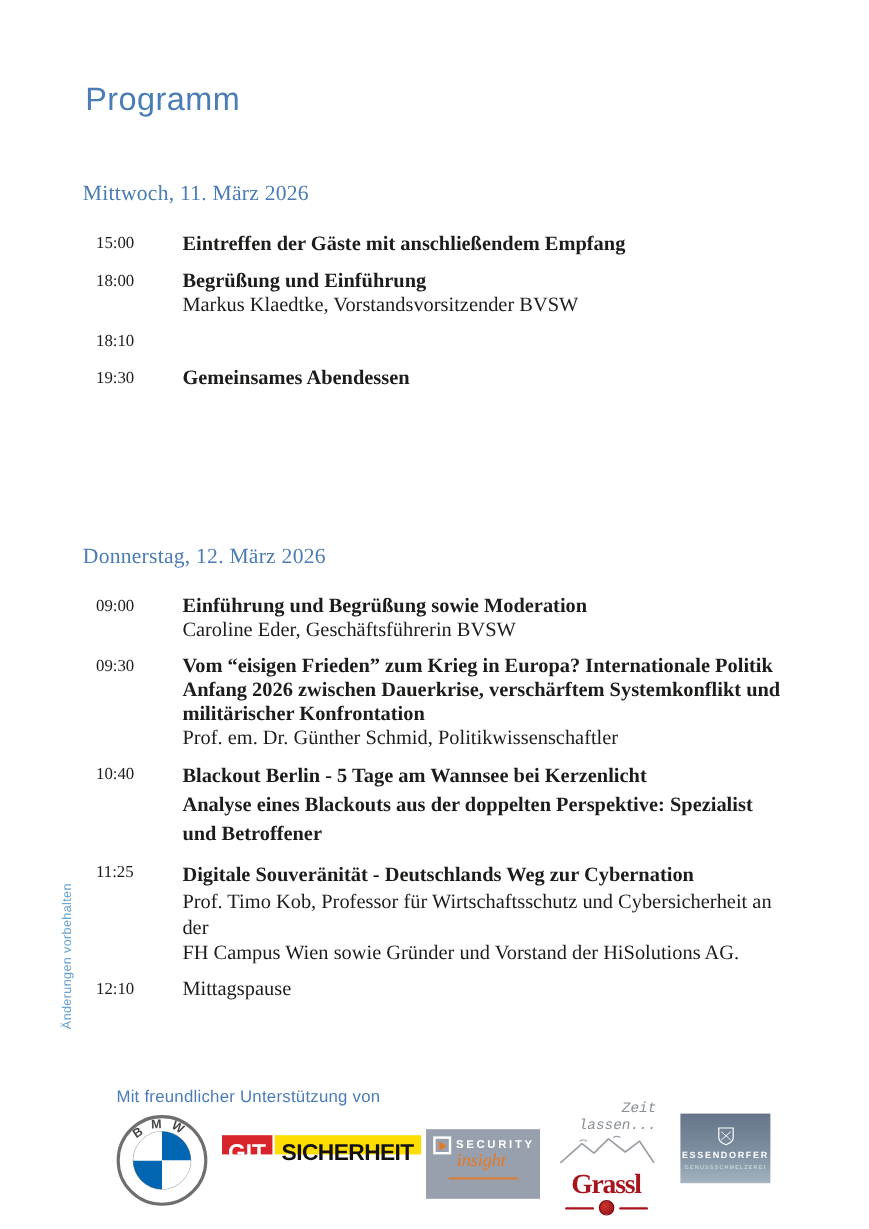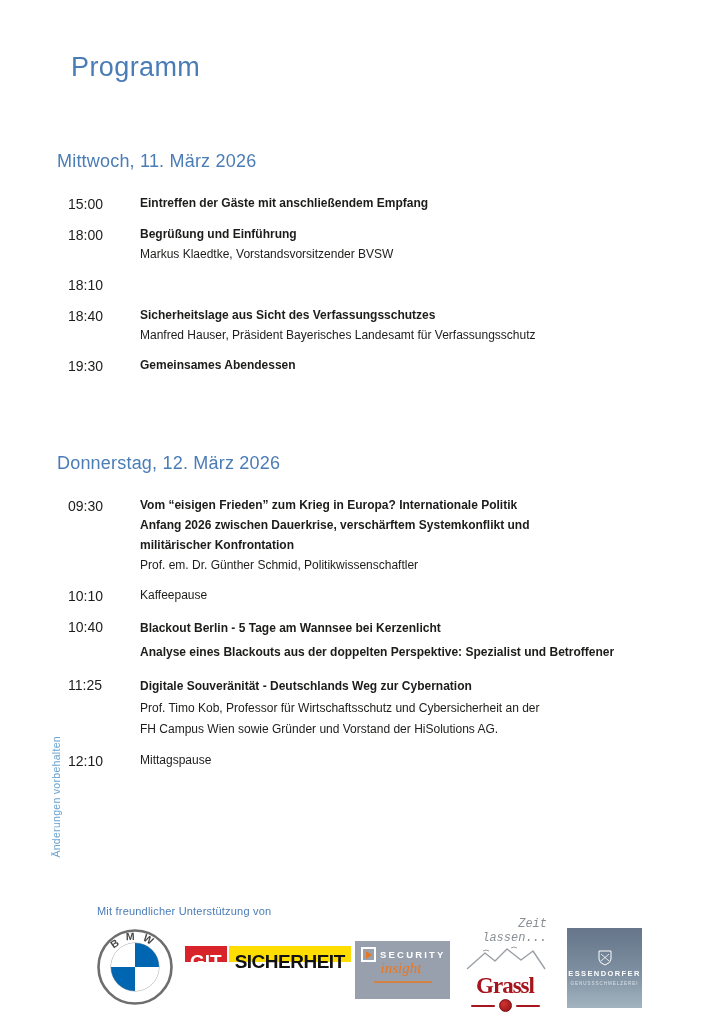--- a/index.html
+++ b/index.html
@@ -16,51 +16,51 @@
   *{box-sizing:border-box;margin:0;padding:0;}
   html,body{width:724px;height:1024px;}
   body{
     position:relative;
     background:#ffffff;
     font-family:"Liberation Sans", sans-serif;
     color:var(--ink);
     overflow:hidden;
   }
   .page-title{
-    position:absolute;left:71px;top:52px;
+    position:absolute;left:71px;top:68px;
     font-size:27px;font-weight:500;color:var(--blue);
     letter-spacing:0.4px;
   }
   .side-note{
     position:absolute;left:50px;top:736px;
     writing-mode:vertical-rl;transform:rotate(180deg);
     font-size:10.5px;color:var(--lightblue);letter-spacing:0.3px;
   }
   main{position:absolute;inset:0;}
-  .day{position:absolute;left:57px;width:585px;}
+  .day{position:absolute;left:69px;width:585px;font-family:Liberation Serif, serif;}
   #day-0{top:151px;}
   #day-1{top:453px;}
   .day-heading{
     font-size:18px;font-weight:500;color:var(--blue);
     letter-spacing:0.2px;margin:0 0 21px 0;
   }
   .items{margin-left:11px;}
   .row{display:flex;margin-bottom:10px;}
   .time{width:72px;flex:0 0 72px;font-size:14px;line-height:20px;padding-top:1px;}
-  .entry{width:530px;font-size:12px;line-height:20px;}
+  .entry{width:530px;font-size:17px;line-height:20px;}
   .entry .title{font-weight:700;white-space:pre-line;}
   .entry .speaker{font-weight:400;white-space:pre-line;}
   .row.plain .title{font-weight:400;}
   .row.loose .title{line-height:24px;}
   .row.loose .speaker{line-height:21px;}
 
   
   .sponsor-heading{
     position:absolute;left:97px;top:905px;
-    font-size:11px;color:var(--blue);letter-spacing:0.2px;
+    font-size:14px;color:var(--blue);letter-spacing:0.2px;
   }
   .logo-bmw{position:absolute;left:96px;top:928px;width:78px;height:78px;}
   .logo-git{
     position:absolute;left:185px;top:946px;height:16px;
     display:flex;align-items:stretch;gap:2px;
   }
   .git-red{
     background:var(--git-red);color:#ffffff;
     font-weight:800;font-size:19px;line-height:32px;
     padding:0 5px;letter-spacing:0;
@@ -102,21 +102,21 @@
     font-size:23px;color:var(--grassl-red);letter-spacing:-1px;line-height:22px;
   }
   .g-flourish{display:flex;align-items:center;justify-content:center;gap:4px;margin-top:2px;}
   .g-rule{height:2px;width:24px;background:var(--grassl-red);border-radius:2px;}
   .g-seal{
     width:13px;height:13px;border-radius:50%;
     background:radial-gradient(circle at 35% 35%, #d0352e, #8f0f16);
     border:1px solid #7c0d13;
   }
   .logo-ess{
-    position:absolute;left:567px;top:928px;width:75px;height:80px;
+    position:absolute;left:567px;top:928px;width:75px;height:58px;
     background:linear-gradient(180deg,var(--ess-top) 0%, #7d8fa0 55%, #a3b3c0 100%);
     display:flex;flex-direction:column;align-items:center;justify-content:center;
     gap:3px;padding:4px;
   }
   .e-word{color:#ffffff;font-size:7.5px;font-weight:700;letter-spacing:1.4px;white-space:nowrap;}
   .e-sub{color:#dbe2e8;font-size:4.5px;letter-spacing:1px;white-space:nowrap;}
 </style>
 </head>
 <body>
 
@@ -138,50 +138,44 @@
           <div class="time">18:00</div>
           <div class="entry">
             <div class="title">Begrüßung und Einführung</div>
             <div class="speaker">Markus Klaedtke, Vorstandsvorsitzender BVSW</div>
           </div>
         </div>
         <div class="row">
           <div class="time">18:10</div>
         </div>
         <div class="row">
-          <div class="time">18:40</div>
-          <div class="entry">
-            <div class="title">Sicherheitslage aus Sicht des Verfassungsschutzes</div>
-            <div class="speaker">Manfred Hauser, Präsident Bayerisches Landesamt für Verfassungsschutz</div>
-          </div>
-        </div>
-        <div class="row">
           <div class="time">19:30</div>
           <div class="entry">
             <div class="title">Gemeinsames Abendessen</div>
           </div>
         </div>
       </div>
     </section>
     <section class="day" id="day-1">
       <h2 class="day-heading">Donnerstag, 12. März 2026</h2>
       <div class="items">
         <div class="row">
+          <div class="time">09:00</div>
+          <div class="entry">
+            <div class="title">Einführung und Begrüßung sowie Moderation</div>
+            <div class="speaker">Caroline Eder, Geschäftsführerin BVSW</div>
+          </div>
+        </div>
+        <div class="row">
           <div class="time">09:30</div>
           <div class="entry">
             <div class="title">Vom “eisigen Frieden” zum Krieg in Europa? Internationale Politik
 Anfang 2026 zwischen Dauerkrise, verschärftem Systemkonflikt und
 militärischer Konfrontation</div>
             <div class="speaker">Prof. em. Dr. Günther Schmid, Politikwissenschaftler</div>
-          </div>
-        </div>
-        <div class="row plain">
-          <div class="time">10:10</div>
-          <div class="entry">
-            <div class="title">Kaffeepause</div>
           </div>
         </div>
         <div class="row loose">
           <div class="time">10:40</div>
           <div class="entry">
             <div class="title">Blackout Berlin - 5 Tage am Wannsee bei Kerzenlicht
 Analyse eines Blackouts aus der doppelten Perspektive: Spezialist und Betroffener</div>
           </div>
         </div>
         <div class="row loose">

